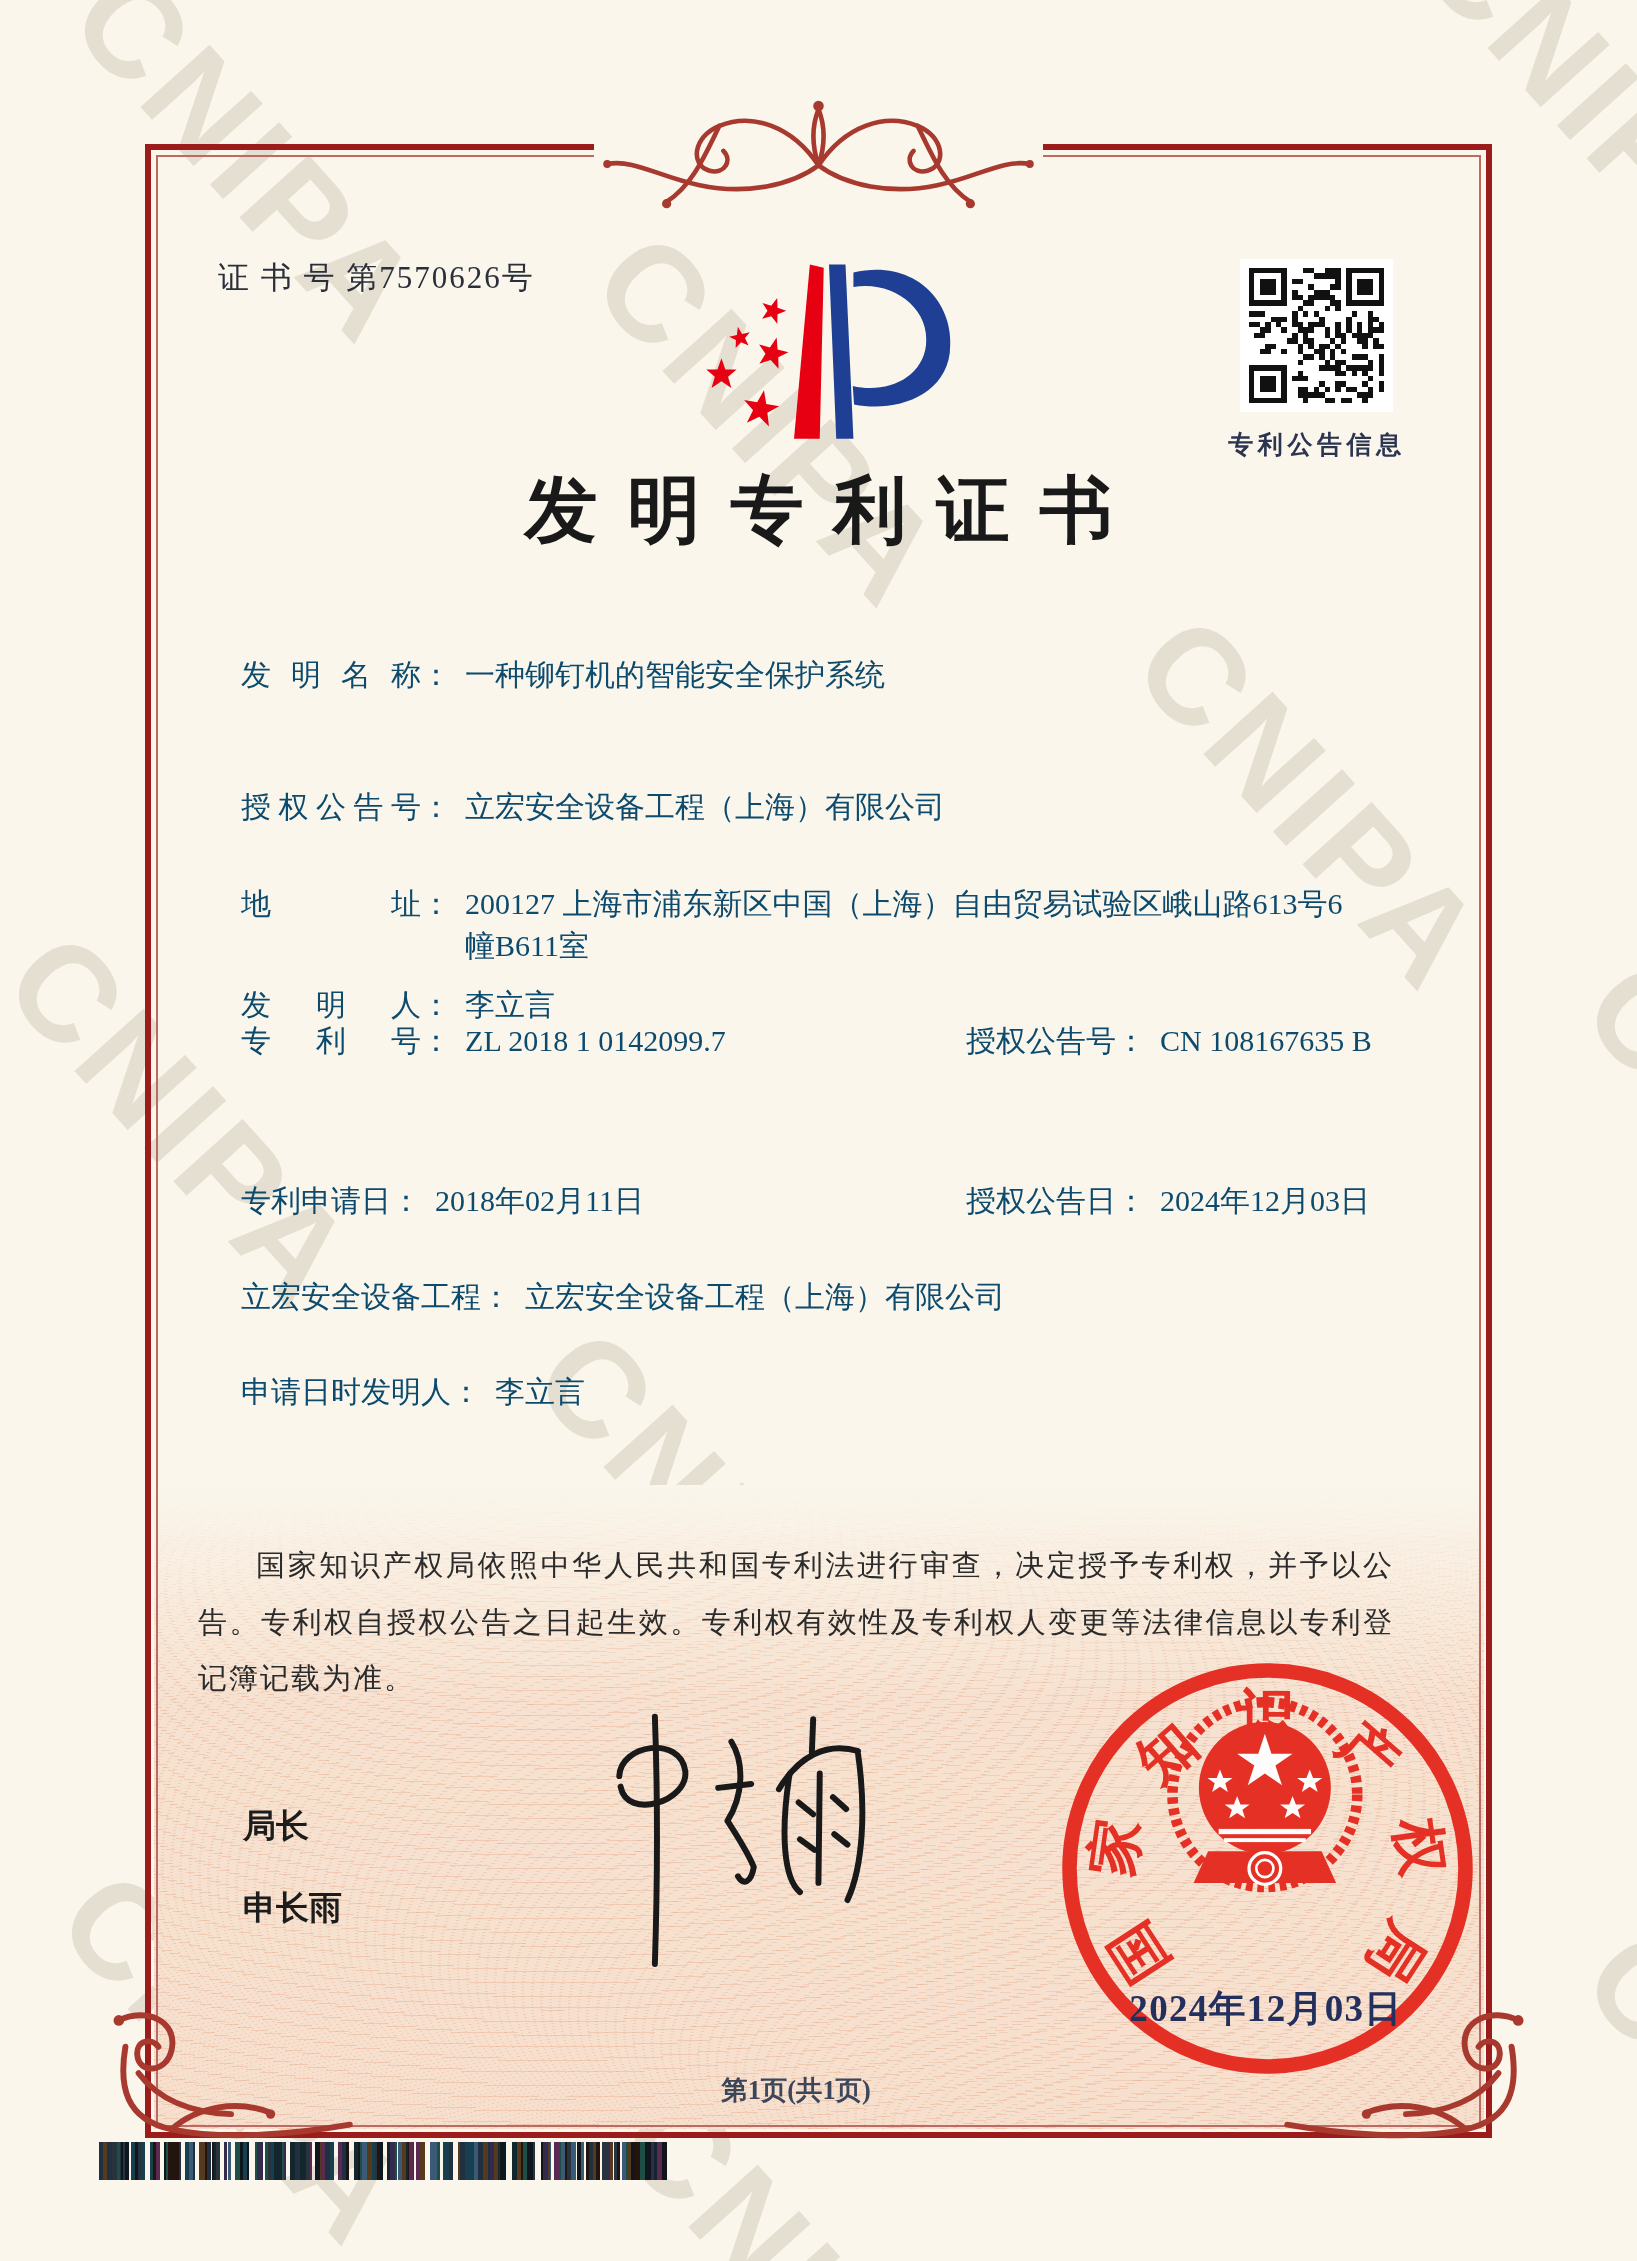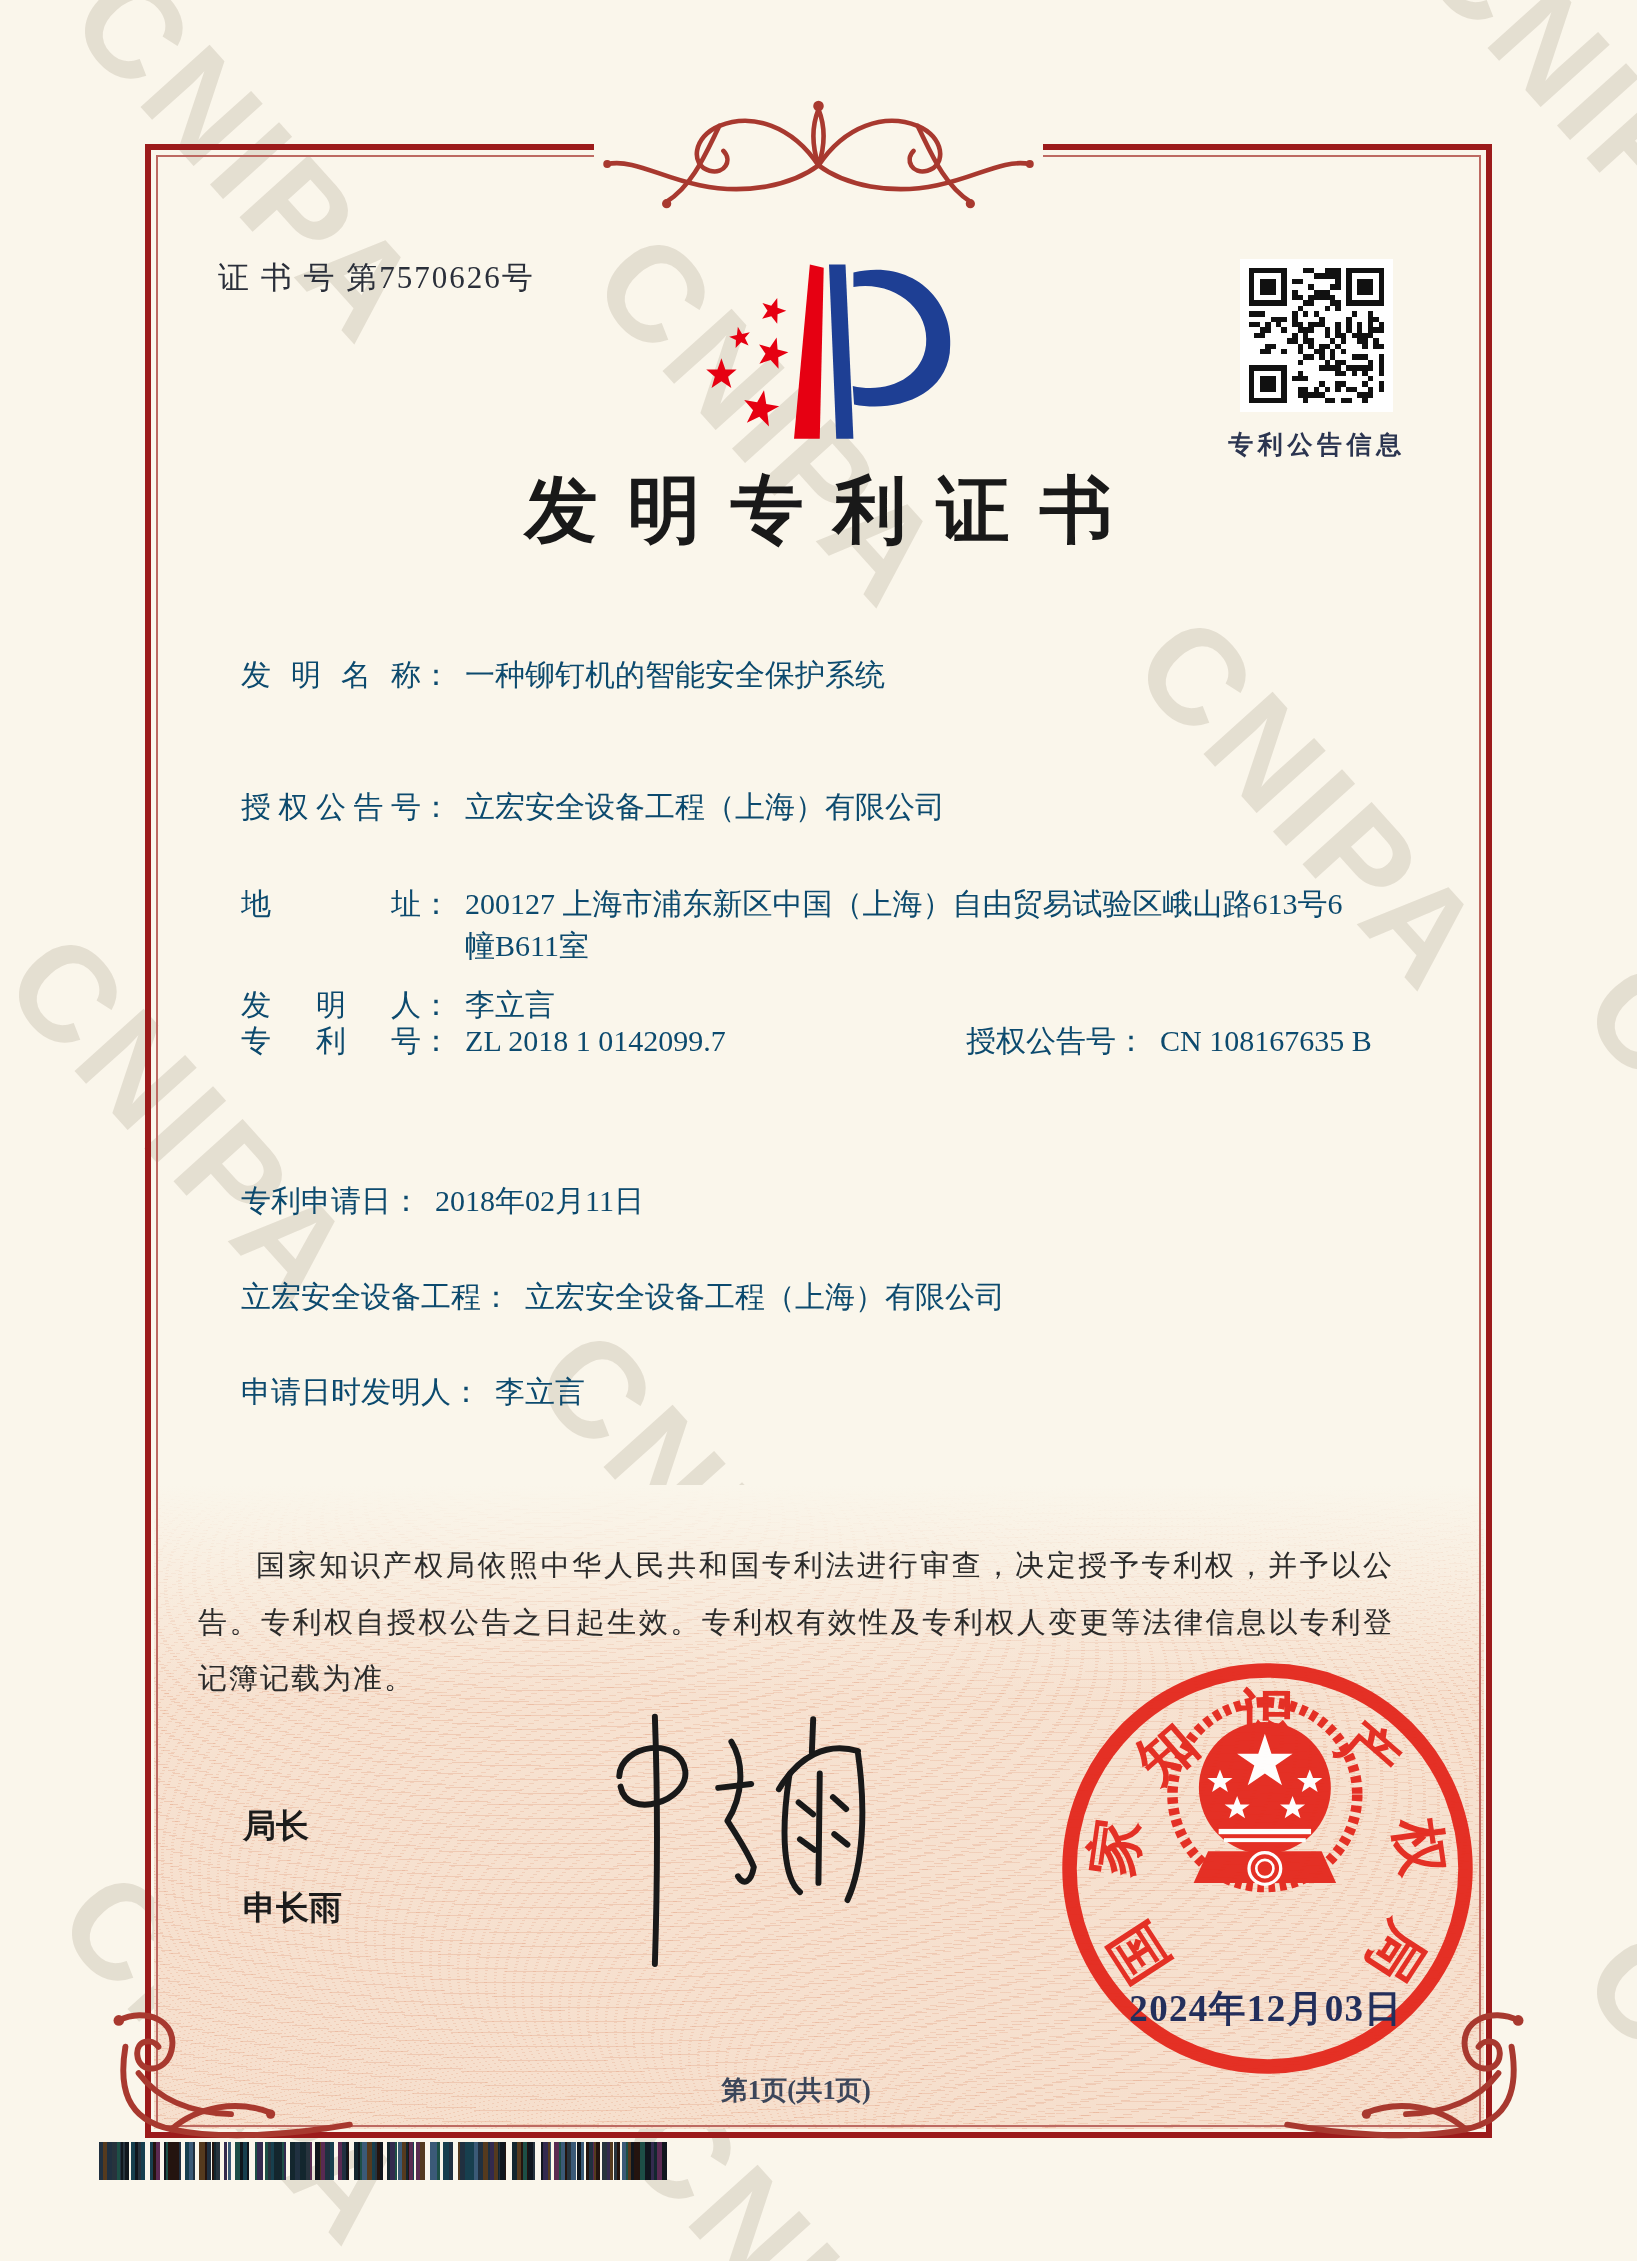--- a/index.html
+++ b/index.html
@@ -475,20 +475,24 @@
   <span class="val">ZL 2018 1 0142099.7</span>
   <span class="rpair">
     <span class="lab">授权公告号</span><span class="colon">：</span>
     <span class="val">CN 108167635 B</span>
   </span>
 </div>
 
 <div class="row" style="top:1180px">
   <span class="lab">专利申请日</span><span class="colon">：</span>
   <span class="val">2018年02月11日</span>
+  <span class="rpair">
+    <span class="lab">授权公告日</span><span class="colon">：</span>
+    <span class="val">2024年12月03日</span>
+  </span>
 </div>
 
 <div class="row" style="top:1276px">
   <span class="lab">立宏安全设备工程</span><span class="colon">：</span>
   <span class="val">立宏安全设备工程（上海）有限公司</span>
 </div>
 
 <div class="row" style="top:1371px">
   <span class="lab">申请日时发明人</span><span class="colon">：</span>
   <span class="val">李立言</span>

